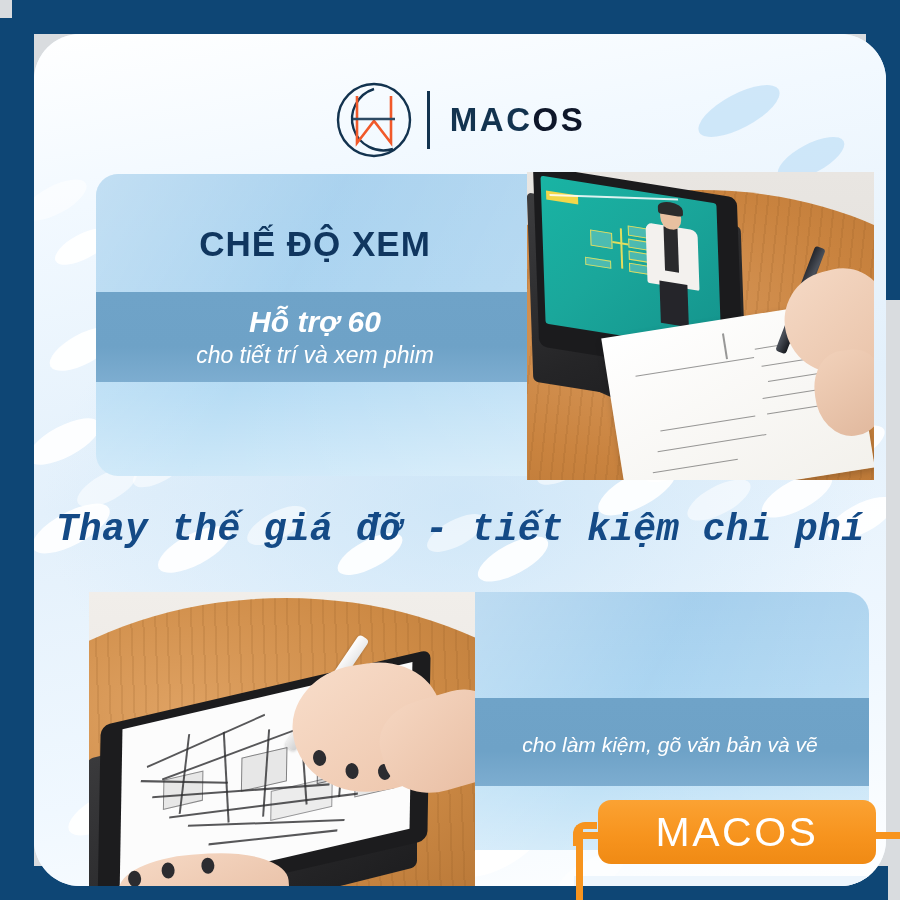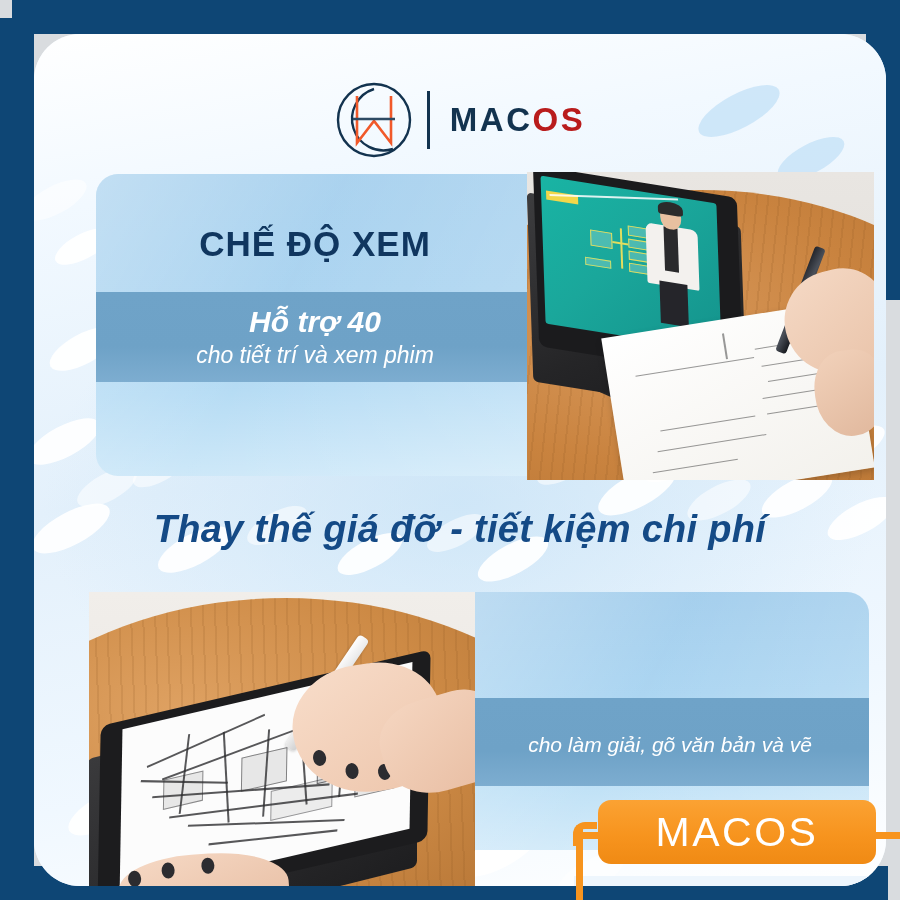--- a/index.html
+++ b/index.html
@@ -89,21 +89,21 @@
     background: #13334f;
     margin: 0 20px 0 14px;
     flex: 0 0 auto;
   }
   .logo-text { display: flex; flex-direction: column; align-items: flex-start; }
   .logo-macos {
     font-size: 33px; font-weight: 700; letter-spacing: 2.5px;
     line-height: 1.06;
     color: #13334f;
   }
-  .logo-macos .or { color: #b91c1c; }
+  .logo-macos .or { color: #0f172a; }
   .logo-sub {
     font-size: 23px; font-weight: 600; letter-spacing: 0.6px;
     color: #13334f; line-height: 1.12; margin-top: 2px;
   }
 
   
   .panel {
     position: absolute;
     overflow: hidden;
     z-index: 6;
@@ -316,20 +316,21 @@
   .headline {
     position: absolute;
     left: 0; right: 0; top: 474px;
     text-align: center;
     font-size: 38px;
     font-weight: 700;
     font-style: italic;
     color: #144a86;
     letter-spacing: 0.3px;
     z-index: 8;
+    font-family: Liberation Mono, monospace;
   }
 
   
   .orange-line {
     position: absolute;
     left: 576px; right: 0; top: 832px;
     height: 7px;
     background: #f7941e;
     z-index: 9;
   }
@@ -445,21 +446,21 @@
 
     </div>
 
     <div class="panel panel-top">
       <div class="panel-bg"></div>
       <div class="panel-sheen"></div>
 
       <div class="panel-title">CHẾ ĐỘ XEM</div>
 
       <div class="band">
-        <div class="band-big">Hỗ trợ 40</div>
+        <div class="band-big">Hỗ trợ 60</div>
         <div class="band-sub">cho tiết trí và xem phim</div>
       </div>
     </div>
 
     <div class="photo photo-top">
       <div class="p1-wall"></div>
       <div class="p1-table"></div>
       <div class="p1-tabwood"></div>
 
       <div class="p1-case2"></div>
@@ -550,21 +551,21 @@
         <div class="p2-nail" style="left:84px; top:4px;"></div>
       </div>
     </div>
 
     <div class="panel panel-bottom">
       <div class="panel-bg"></div>
       <div class="panel-sheen"></div>
 
 
       <div class="band">
-        <div class="band-sub">cho làm giải, gõ văn bản và vẽ</div>
+        <div class="band-sub">cho làm kiệm, gõ văn bản và vẽ</div>
       </div>
     </div>
 
     <div class="swoosh"></div>
 
   </div>
 
   <div class="orange-line"></div>
   <div class="orange-drop"></div>
   <div class="orange-elbow"></div>

